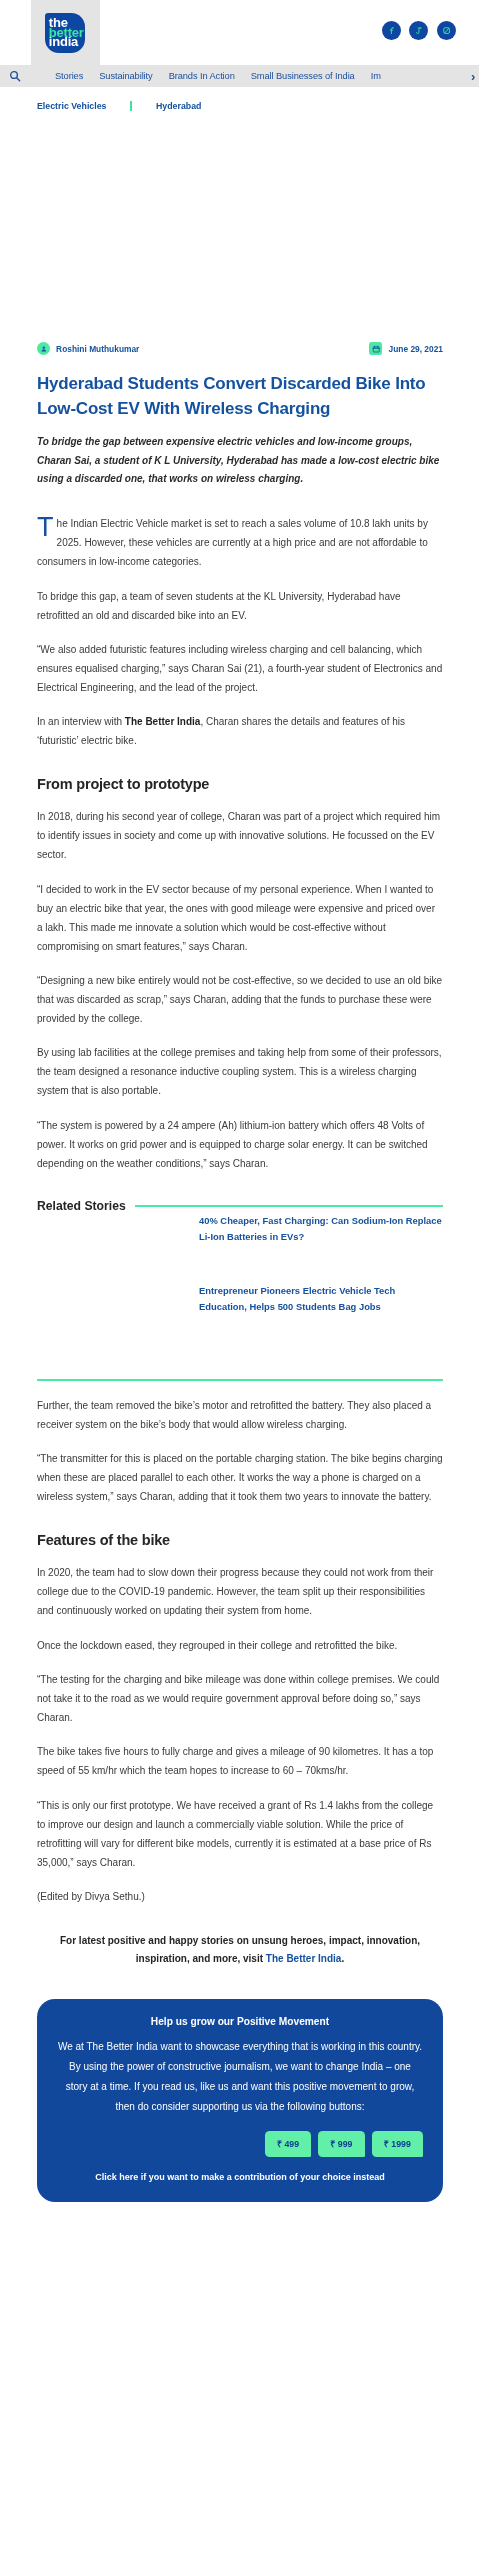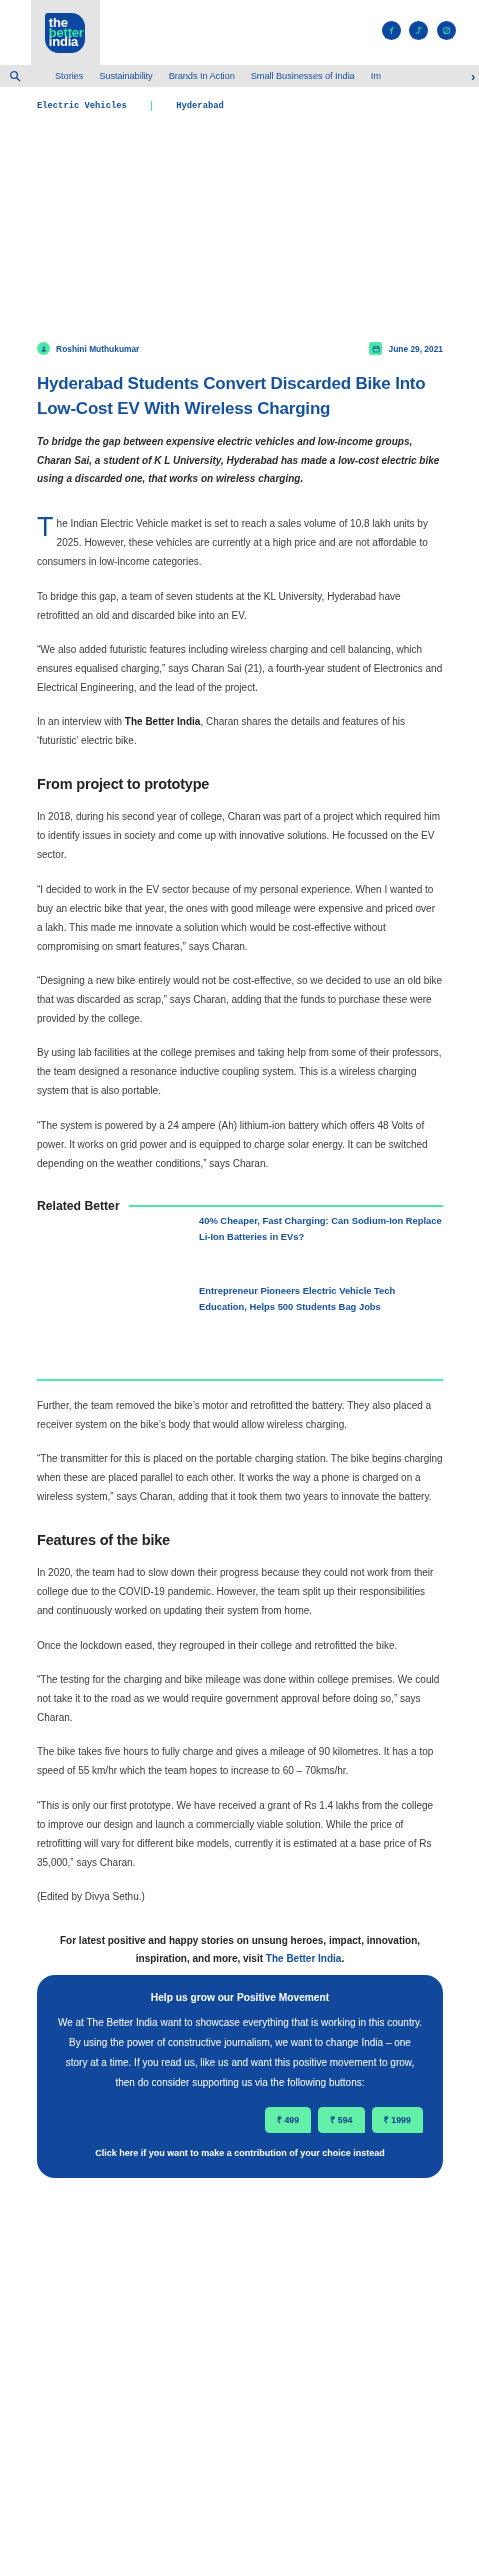--- a/index.html
+++ b/index.html
@@ -98,21 +98,20 @@
 
   
   .breadcrumb {
     padding: 13.7px 0 0 37px;
     display: flex;
     align-items: flex-end;
     gap: 24px;
     font-size: 8.8px;
     font-weight: bold;
     color: #14519e;
-    font-family: Liberation Mono, monospace;
   }
   .breadcrumb .sep {
     display:inline-block;
     width: 1.5px; height: 10px;
     background: #3ae6a0;
   }
   .breadcrumb a { color: #14519e; text-decoration: none; }
 
   
   .hero {
@@ -235,21 +234,21 @@
     text-align: center;
     font-size: 10px;
     line-height: 18.3px;
     font-weight: bold;
     color: #252525;
   }
   p.outro a { color: #14519e; text-decoration: none; }
 
   
   .donate {
-    margin-top: 6px;
+    margin-top: 30px;
     background: #11489c;
     border-radius: 18px;
     padding: 17px 20px 20px 20px;
     text-align: center;
     color: #ffffff;
   }
   .donate h4 {
     font-size: 10.2px;
     font-weight: bold;
     margin-bottom: 10.7px;
@@ -377,21 +376,21 @@
   <h2 class="section">From project to prototype</h2>
 
   <p class="body">In 2018, during his second year of college, Charan was part of a project which required him to identify issues in society and come up with innovative solutions. He focussed on the EV sector.</p>
   <p class="body">“I decided to work in the EV sector because of my personal experience. When I wanted to buy an electric bike that year, the ones with good mileage were expensive and priced over a lakh. This made me innovate a solution which would be cost-effective without compromising on smart features,” says Charan.</p>
   <p class="body">“Designing a new bike entirely would not be cost-effective, so we decided to use an old bike that was discarded as scrap,” says Charan, adding that the funds to purchase these were provided by the college.</p>
   <p class="body">By using lab facilities at the college premises and taking help from some of their professors, the team designed a resonance inductive coupling system. This is a wireless charging system that is also portable.</p>
   <p class="body">“The system is powered by a 24 ampere (Ah) lithium-ion battery which offers 48 Volts of power. It works on grid power and is equipped to charge solar energy. It can be switched depending on the weather conditions,” says Charan.</p>
 
   <div class="related-wrap">
     <div class="related-head">
-      <h3>Related Better</h3>
+      <h3>Related Stories</h3>
       <div class="related-rule"></div>
     </div>
 
     <div class="related-item">
       <div class="related-thumb"></div>
       <a class="related-title" href="#">40% Cheaper, Fast Charging: Can Sodium-Ion Replace Li-Ion Batteries in EVs?</a>
     </div>
 
     <div class="related-item">
       <div class="related-thumb"></div>
@@ -413,20 +412,20 @@
   <p class="body">“This is only our first prototype. We have received a grant of Rs 1.4 lakhs from the college to improve our design and launch a commercially viable solution. While the price of retrofitting will vary for different bike models, currently it is estimated at a base price of Rs 35,000,” says Charan.</p>
   <p class="body">(Edited by Divya Sethu.)</p>
 
   <p class="outro"><span>For latest positive and happy stories on unsung heroes, impact, innovation, inspiration, and more, visit </span><a href="#">The Better India</a><span>.</span></p>
 
   <section class="donate">
     <h4>Help us grow our Positive Movement</h4>
     <p>We at The Better India want to showcase everything that is working in this country. By using the power of constructive journalism, we want to change India – one story at a time. If you read us, like us and want this positive movement to grow, then do consider supporting us via the following buttons:</p>
     <div class="donate-btns">
       <button class="donate-btn">₹ 499</button>
-      <button class="donate-btn">₹ 594</button>
+      <button class="donate-btn">₹ 999</button>
       <button class="donate-btn">₹ 1999</button>
     </div>
     <a class="donate-link" href="#">Click here if you want to make a contribution of your choice instead</a>
   </section>
 
 </article>
 
 
 </body></html>

